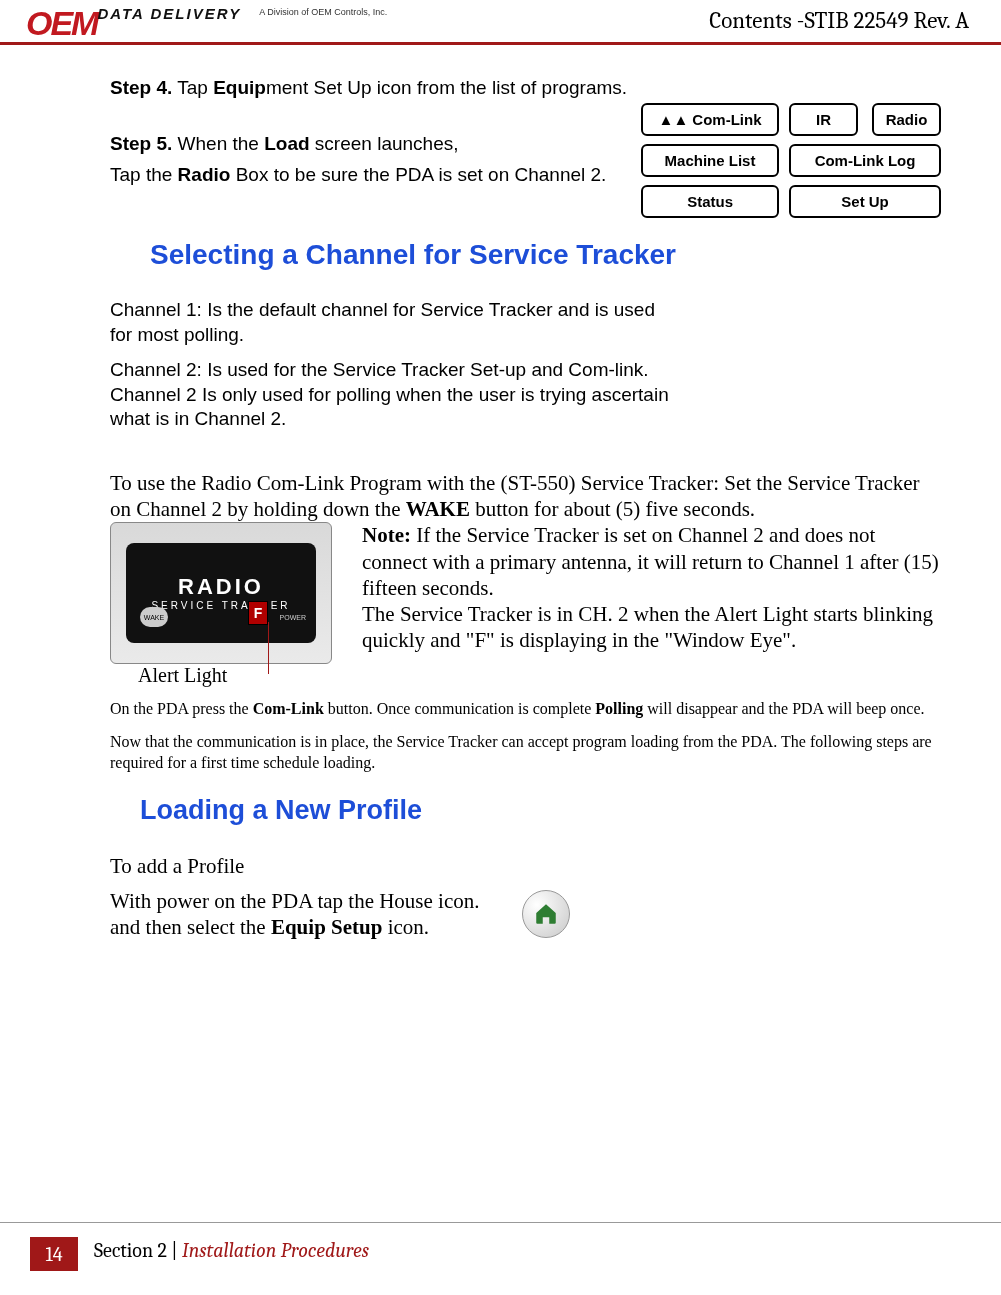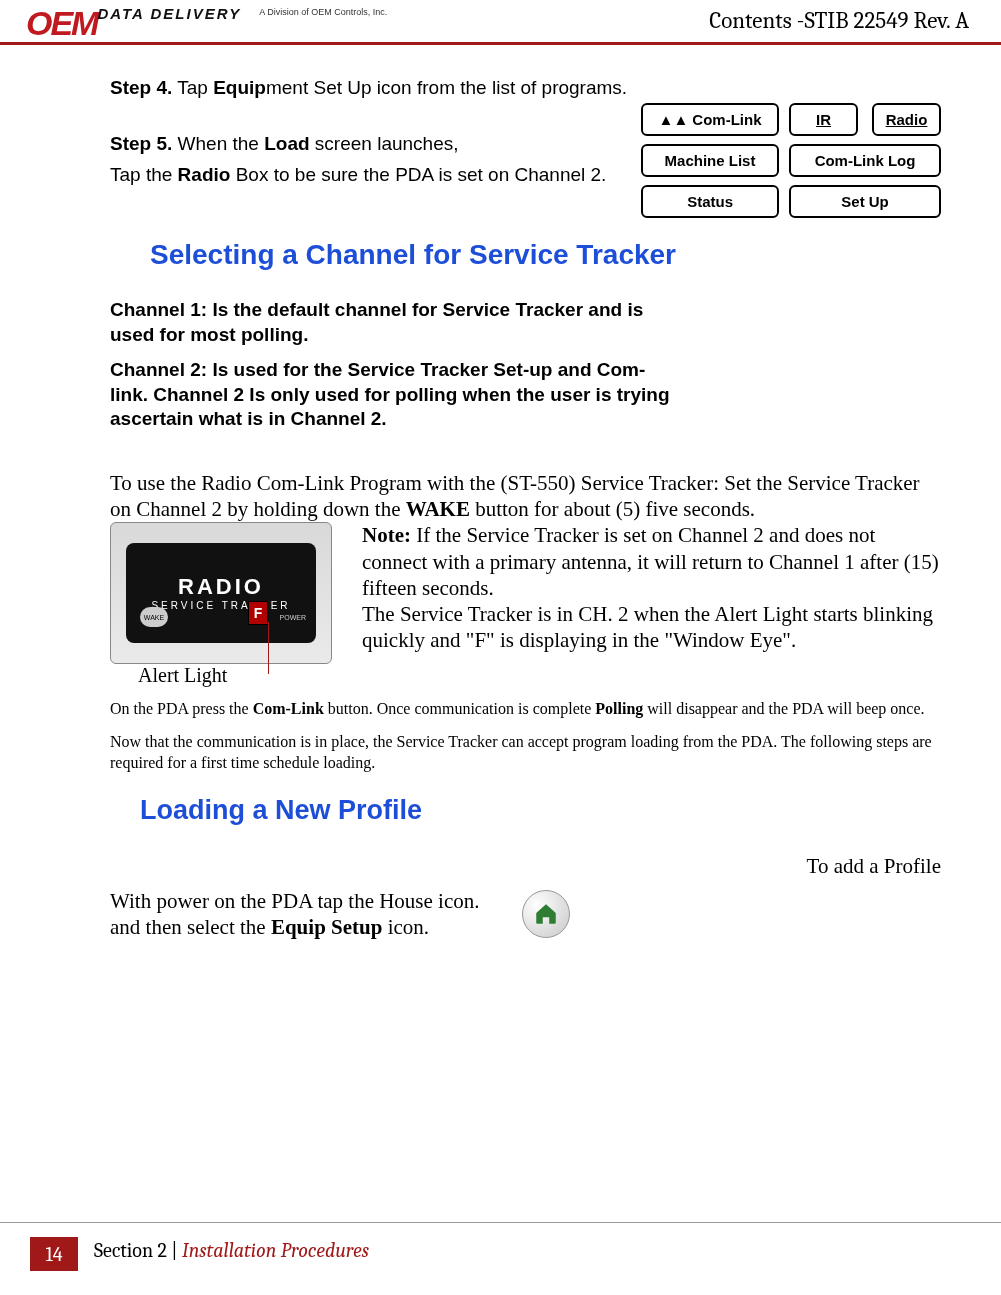--- a/index.html
+++ b/index.html
@@ -86,21 +86,20 @@
     padding: 6px 6px;
     text-align: center;
     display: flex;
     align-items: center;
     justify-content: center;
     gap: 4px;
   }
   .mini-split {
     display: flex;
     gap: 8px;
-    text-decoration: underline;
   }
   .mini-split .sub {
     border: 2px solid #000;
     border-radius: 6px;
     flex: 1;
     text-align: center;
     font-weight: bold;
     font-size: 15px;
     padding: 6px 2px;
   }
@@ -110,21 +109,20 @@
     font-weight: 900;
     color: #1d4ed8;
     margin: 22px 0 28px 40px;
     line-height: 1.1;
   }
   .para {
     font-size: 19px;
     line-height: 1.3;
     margin-bottom: 10px;
     max-width: 560px;
-    font-weight: bold;
   }
   .serif {
     font-family: "Times New Roman", Times, serif;
     font-size: 21px;
     line-height: 1.25;
   }
   .device-row {
     display: flex;
     align-items: flex-start;
     gap: 30px;
@@ -348,21 +346,21 @@
   </div>
 
   <div class="serif-para">
     <span>On the PDA press the </span><b>Com-Link</b><span> button. Once communication is complete </span><b>Polling</b><span> will disappear and the PDA will beep once.</span>
   </div>
 
   <div class="serif-para">Now that the communication is in place, the Service Tracker can accept program loading from the PDA. The following steps are required for a first time schedule loading.</div>
 
   <div class="heading" style="font-size:27px; margin-left:30px; margin-top:22px;">Loading a New Profile</div>
 
-  <div class="serif" style="text-align:right;">To add a Profile</div>
+  <div class="serif" style="">To add a Profile</div>
   <div class="house-row" style="margin-top:8px;">
     <div class="serif" style="max-width:400px;">
       <span>With power on the PDA tap the House icon. and then select the </span><b>Equip Setup</b><span> icon.</span>
     </div>
     <div class="house-icon">
       <svg width="26" height="26" viewBox="0 0 24 24" fill="none">
           <path d="M3 11L12 3l9 8v9a1 1 0 0 1-1 1h-5v-6h-6v6H4a1 1 0 0 1-1-1v-9z" fill="#2e7d32"></path>
         </svg>
     </div>
   </div>

